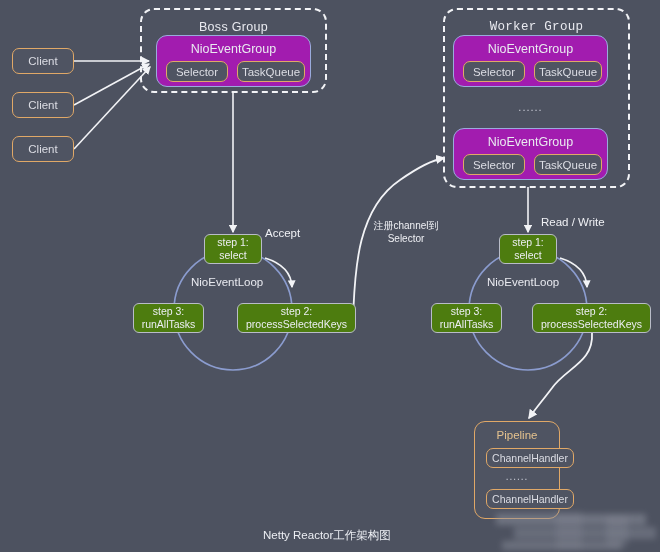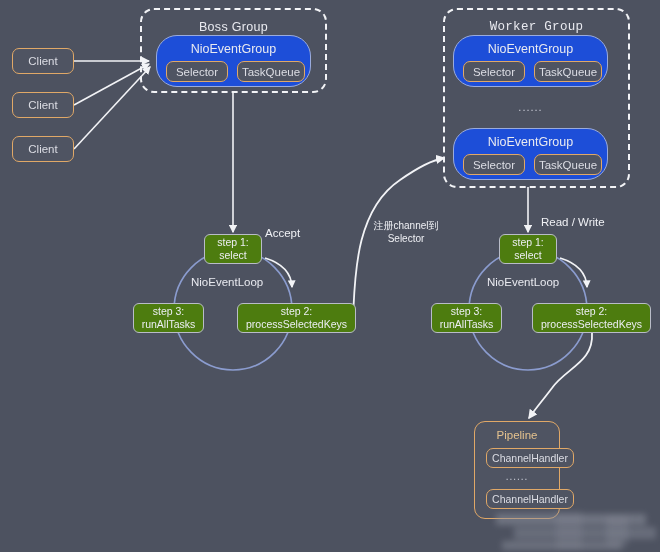--- a/index.html
+++ b/index.html
@@ -42,22 +42,22 @@
     color:#e9eaf0;
     font-size:12.5px;
     letter-spacing:.3px;
   }
 
   
   .nio-group{
     position:absolute;
     box-sizing:border-box;
     border:1.6px solid #9aabdc;
-    border-radius:21px;
-    background:#1d4ed8;
+    border-radius:11px;
+    background:#a21caf;
     text-decoration:underline;
   }
   .nio-group-title{
     position:absolute;left:0;right:0;top:6px;
     text-align:center;
     color:#e9eaf0;
     font-size:12.5px;
   }
 
   
@@ -276,14 +276,15 @@
   </div>
 
   <div class="watermark" style="left:496px;top:512px;width:164px;height:40px;">
     <div class="wm-row" style="left:0px;top:2px;width:150px;height:11px;opacity:.55;"></div>
     <div class="wm-row" style="left:18px;top:15px;width:142px;height:12px;opacity:.45;"></div>
     <div class="wm-row" style="left:6px;top:29px;width:120px;height:9px;opacity:.5;"></div>
     <div class="wm-row" style="left:60px;top:0px;width:26px;height:38px;opacity:.25;"></div>
     <div class="wm-row" style="left:110px;top:4px;width:22px;height:30px;opacity:.3;"></div>
   </div>
 
+  <div class="caption" style="left:263px;top:528px;">Netty Reactor工作架构图</div>
 
 </div>
 
 </body></html>

